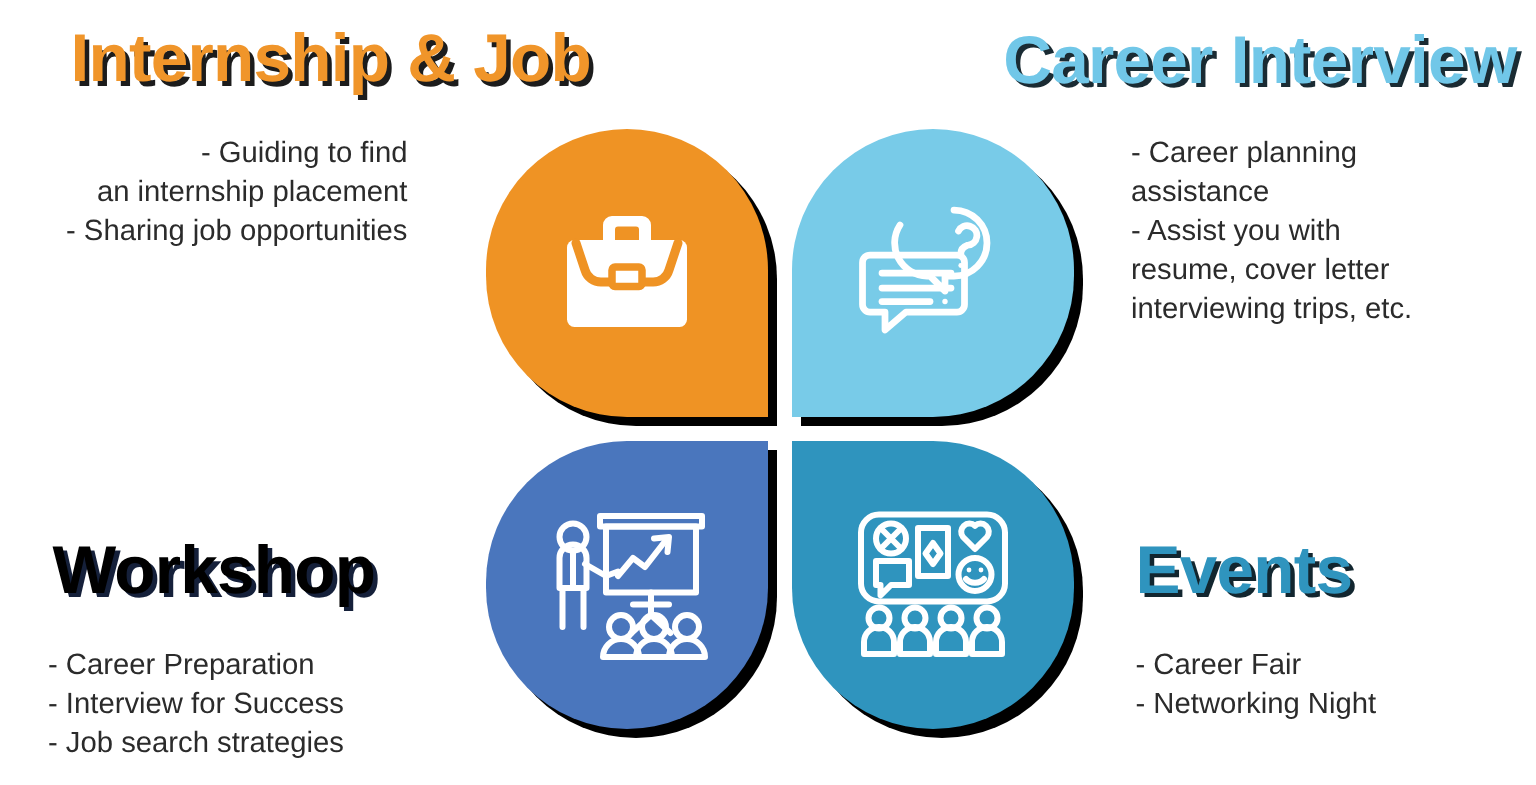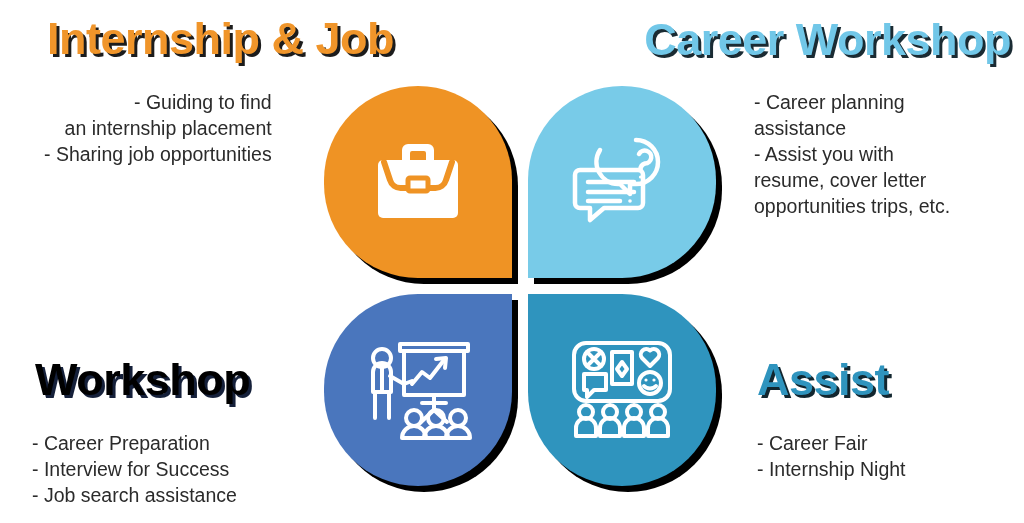--- a/index.html
+++ b/index.html
@@ -138,35 +138,35 @@
 </head>
 <body style="background: rgb(255, 255, 255);">
 
 <div id="infographic">
 
   <div class="quad-title" id="title-internship" style="color: rgb(240, 149, 42);">Internship &amp; Job</div>
   <div class="quad-body" id="body-internship">- Guiding to find
 an internship placement
 - Sharing job opportunities</div>
 
-  <div class="quad-title" id="title-advising" style="color: rgb(113, 199, 232);">Career Workshop</div>
+  <div class="quad-title" id="title-advising" style="color: rgb(113, 199, 232);">Career Interview</div>
   <div class="quad-body" id="body-advising">- Career planning
 assistance
 - Assist you with
 resume, cover letter
-opportunities trips, etc.</div>
+interviewing trips, etc.</div>
 
   <div class="quad-title" id="title-workshop" style="color: #000000;">Workshop</div>
   <div class="quad-body" id="body-workshop">- Career Preparation
 - Interview for Success
-- Job search assistance</div>
-
-  <div class="quad-title" id="title-events" style="color: rgb(47, 148, 190);">Assist</div>
+- Job search strategies</div>
+
+  <div class="quad-title" id="title-events" style="color: rgb(47, 148, 190);">Events</div>
   <div class="quad-body" id="body-events">- Career Fair
-- Internship Night</div>
+- Networking Night</div>
 
   <div class="petal-cluster">
 
     <div class="petal-shadow petal-tl-shadow"></div>
     <div class="petal-shadow petal-tr-shadow"></div>
     <div class="petal-shadow petal-bl-shadow"></div>
     <div class="petal-shadow petal-br-shadow"></div>
 
     <div class="petal petal-tl" style="background-color: rgb(239, 147, 36);">
       <div class="petal-icon">

